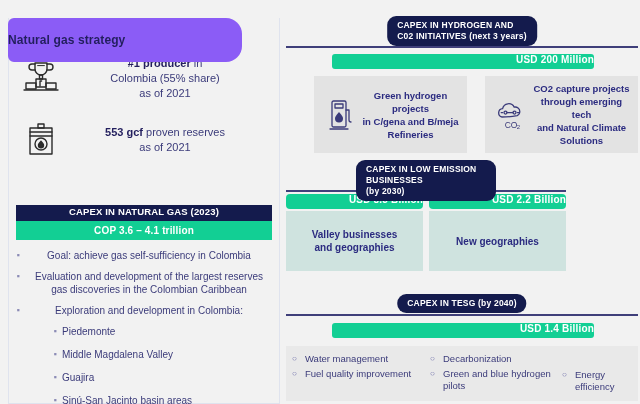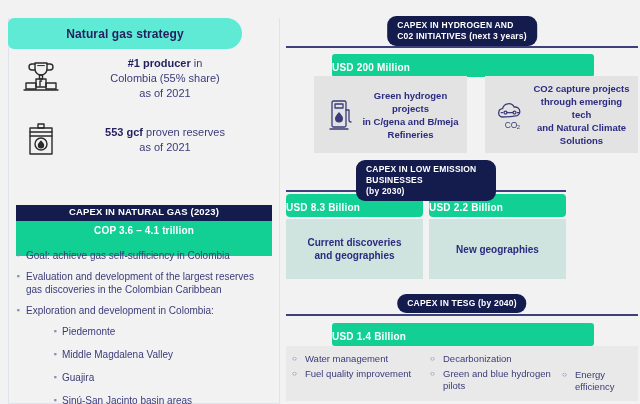--- a/index.html
+++ b/index.html
@@ -29,26 +29,25 @@
     border: 1px solid #dfe3ee;
     border-top: none;
     background: #f2f2f2;
   }
 
   .ng-header {
     position: absolute;
     left: 8px;
     top: 18px;
     width: 234px;
-    height: 31px;
-    background: #5eead4;
+    height: 44px;
+    background: #8b5cf6;
     border-radius: 6px 16px 16px 6px;
     display: flex;
     align-items: center;
-    justify-content: center;
     z-index: 3;
   }
   .ng-header .ttl {
     color: #231f5e;
     font-size: 12px;
     font-weight: bold;
     letter-spacing: .1px;
   }
 
   .fact-row {
@@ -91,21 +90,21 @@
     text-align: center;
     padding: 1px 4px 4px;
     letter-spacing: .15px;
   }
   .capex-ng .green {
     background: #12cf94;
     color: #ffffff;
     font-size: 10px;
     font-weight: bold;
     text-align: center;
-    padding: 4px 4px 20px;
+    padding: 4px 4px 4px;
     letter-spacing: .15px;
   }
 
   .ng-bullets {
     position: absolute;
     left: 10px;
     top: 249px;
     width: 262px;
   }
   .bullet {
@@ -115,21 +114,21 @@
     line-height: 13px;
     margin-bottom: 8px;
   }
   .bullet .dot {
     flex: 0 0 16px;
     color: #8a8ab5;
     font-size: 9px;
     line-height: 13px;
     text-align: center;
   }
-  .bullet .txt { flex: 1; }
+  .bullet .txt { flex: 1; text-align: center; }
 
   .sub-list { margin-top: 1px; }
   .sub-bullet {
     display: flex;
     color: #3b3b7a;
     font-size: 10px;
     line-height: 13px;
     margin-bottom: 10px;
     padding-left: 38px;
   }
@@ -169,23 +168,23 @@
     transform: translateX(-50%);
     top: 0;
   }
 
   .amount-pill {
     position: absolute;
     background: #12cf94;
     color: #ffffff;
     font-size: 10px;
     font-weight: bold;
-    text-align: left;
+    text-align: right;
     border-radius: 3px;
-    padding: 8px 0 4px;
+    padding: 0 0 4px;
     letter-spacing: .2px;
   }
 
   
   #sec-hydrogen { left: 286px; top: 16px; width: 352px; height: 135px; }
   #sec-hydrogen .amount-pill { left: 46px; top: 38px; width: 262px; }
 
   .h2-boxes {
     position: absolute;
     left: 0; top: 60px;
@@ -433,21 +432,21 @@
     <div class="sec-badge">
       <div>CAPEX IN LOW EMISSION BUSINESSES</div>
       <div>(by 2030)</div>
     </div>
 
     <div class="le-cols">
       <div class="le-col">
         <div class="amount-pill">USD 8.3 Billion</div>
         <div class="body">
           <div>
-            <div>Current discoveries</div>
+            <div>Valley businesses</div>
             <div>and geographies</div>
           </div>
         </div>
       </div>
       <div class="le-col">
         <div class="amount-pill">USD 2.2 Billion</div>
         <div class="body">
           <div>
             <div>New geographies</div>
           </div>

